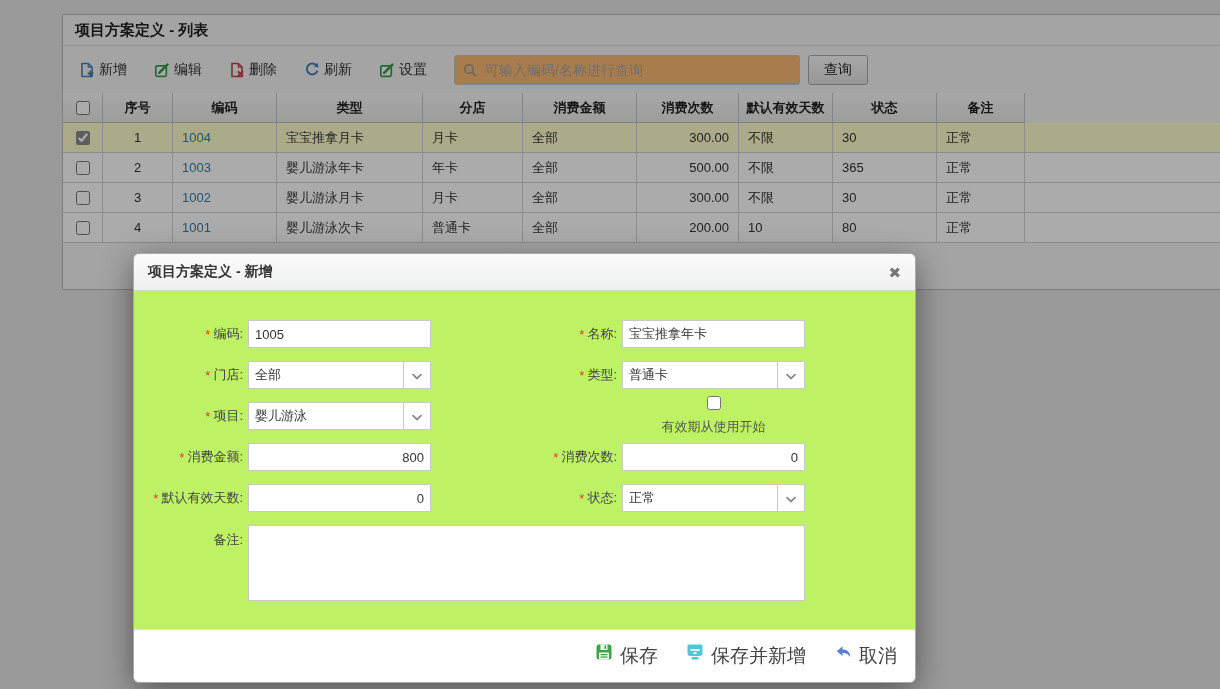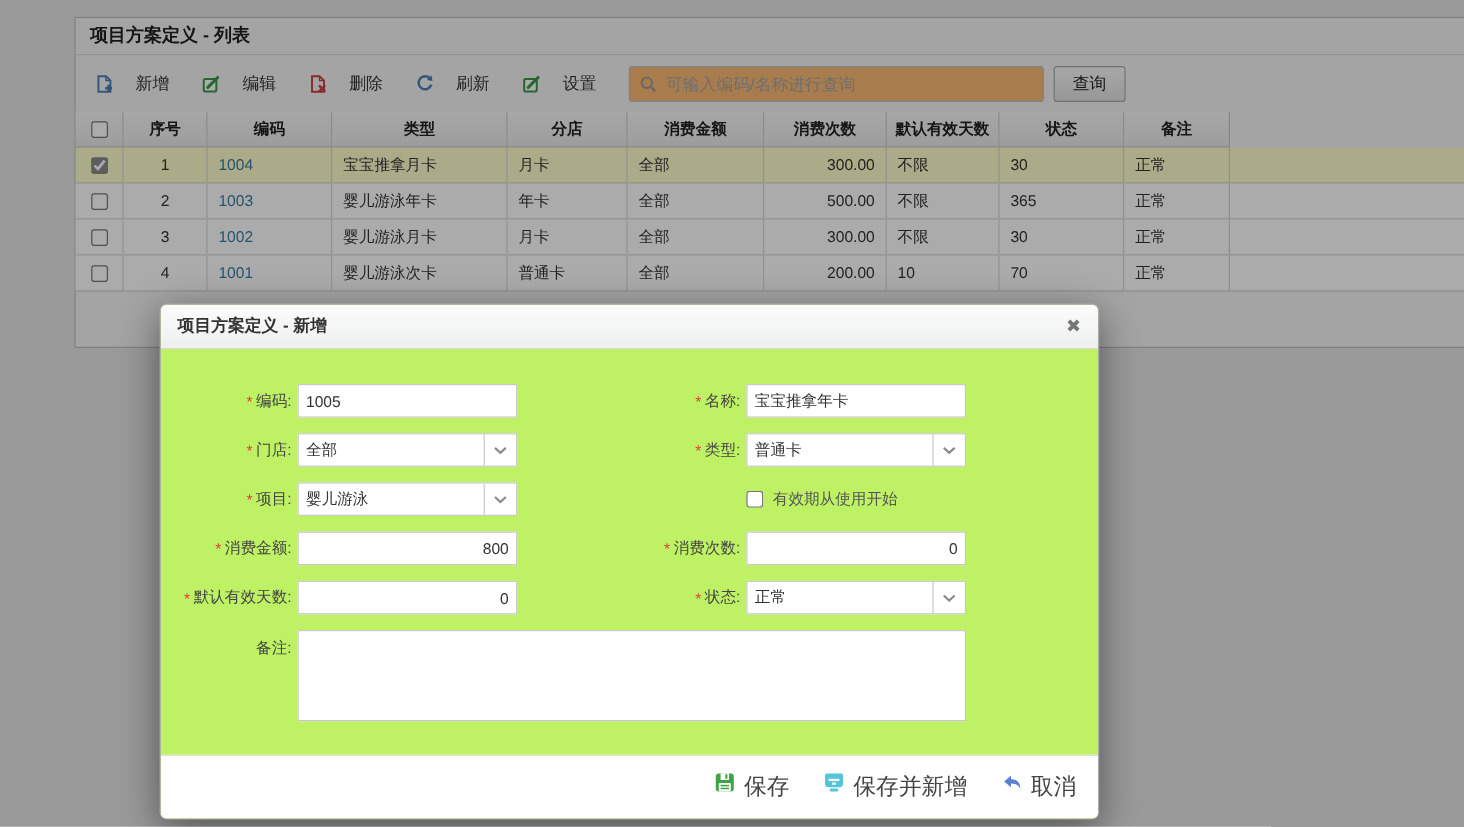--- a/index.html
+++ b/index.html
@@ -4,21 +4,21 @@
 <style>
   html,body{margin:0;padding:0;width:1220px;height:689px;overflow:hidden;
     background:#e6e6e6;font-family:"Liberation Sans","DejaVu Sans",sans-serif;position:relative;}
 
   
   .panel{position:absolute;left:18px;top:14px;width:1202px;height:276px;
     background:#f5f5f5;border:1px solid #bdbdbd;box-sizing:border-box;margin-left:44px;}
   .panel-title{height:30px;line-height:30px;padding-left:12px;font-size:15px;
     font-weight:bold;color:#222;border-bottom:1px solid #dcdcdc;}
   .toolbar{height:48px;display:flex;align-items:center;padding-left:8px;}
-  .tbtn{display:flex;align-items:center;gap:18px;font-size:14px;color:#333;
+  .tbtn{display:flex;align-items:center;gap:4px;font-size:14px;color:#333;
     padding:4px 8px;margin-right:11px;cursor:pointer;border-radius:3px;}
   .tbtn svg{display:block;}
   .searchbox{position:relative;margin-left:8px;}
   .searchbox input{width:346px;height:30px;box-sizing:border-box;border:1px solid #c4c4c4;
     border-radius:3px;padding:0 8px 0 30px;font-size:14px;color:#333;background:#fdba74;font-family:inherit;}
   .searchbox input::placeholder{color:#a5a5a5;}
   .searchbox .mag{position:absolute;left:8px;top:7px;}
   .query-btn{margin-left:8px;height:30px;padding:0 15px;font-size:14px;color:#222;
     background:linear-gradient(#fafafa,#e2e2e2);border:1px solid #ababab;border-radius:3px;
     font-weight:normal;cursor:pointer;font-family:inherit;}
@@ -55,21 +55,21 @@
     padding-right:3px;white-space:nowrap;}
   .flabel-top{align-self:start;padding-top:6px;}
   .req{color:#e03b3b;margin-right:3px;}
   .tinput{height:28px;box-sizing:border-box;border:1px solid #c9c9c9;font-size:13px;color:#333;
     padding:0 6px;width:100%;font-family:inherit;background:#fff;}
   .num{text-align:right;}
   .combo{height:28px;box-sizing:border-box;border:1px solid #c9c9c9;background:#fff;
     display:flex;align-items:stretch;cursor:pointer;}
   .combo-text{flex:1;font-size:13px;color:#333;padding-left:6px;display:flex;align-items:center;}
   .combo-btn{width:26px;border-left:1px solid #c9c9c9;display:flex;align-items:center;justify-content:center;}
-  .chk-cell{display:flex;align-items:center;gap:8px;font-size:13px;color:#555;}
+  .chk-cell{display:flex;align-items:center;gap:8px;font-size:13px;color:#555;flex-direction:column;}
   .remark{grid-column:2 / span 3;height:76px;box-sizing:border-box;border:1px solid #c9c9c9;
     resize:none;font-family:inherit;font-size:13px;padding:4px 6px;}
 
   .dialog-footer{position:absolute;left:0;right:0;bottom:0;height:52px;border-top:1px solid #dddddd;
     display:flex;align-items:center;justify-content:flex-end;gap:28px;padding-right:18px;background:#fff;}
   .fbtn{display:flex;align-items:flex-start;gap:7px;font-size:19px;color:#444;cursor:pointer;}
   .fbtn svg{display:block;}
 </style>
 </head>
 <body>
@@ -205,21 +205,21 @@
       <div class="cell c-center">
           <input type="checkbox" style="">
         </div>
       <div class="cell c-center">4</div>
       <div class="cell code">1001</div>
       <div class="cell">婴儿游泳次卡</div>
       <div class="cell">普通卡</div>
       <div class="cell">全部</div>
       <div class="cell c-right">200.00</div>
       <div class="cell">10</div>
-      <div class="cell">70</div>
+      <div class="cell">80</div>
       <div class="cell">正常</div>
       <div class="cell"></div>
     </div>
   </div>
 </div>
 
 <div class="mask"></div>
 
 <div class="dialog">
   <div class="dialog-header">

